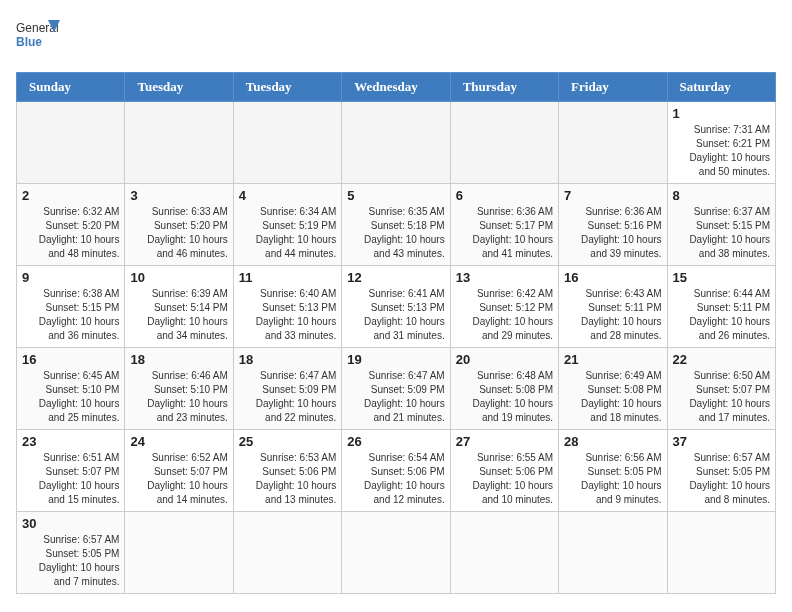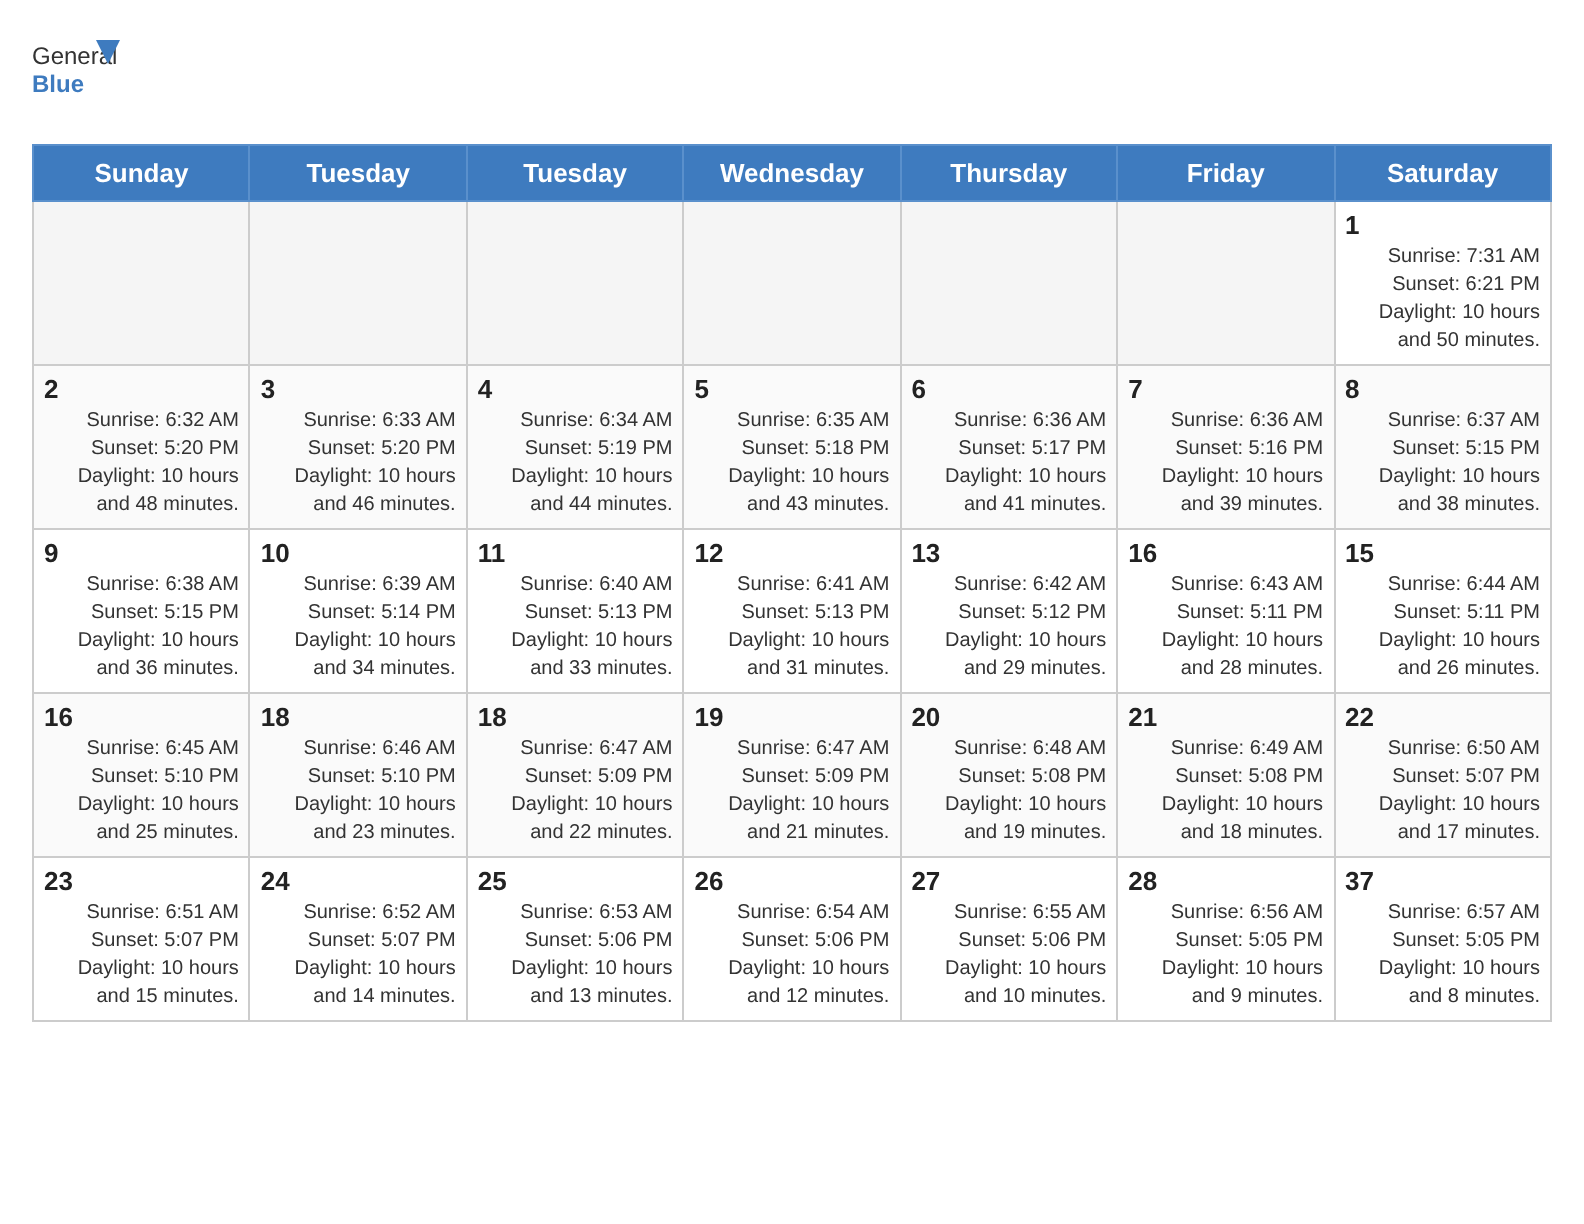--- a/index.html
+++ b/index.html
@@ -37,23 +37,24 @@
     .calendar {
       width: 100%;
       border-collapse: collapse;
       border: 1px solid #ccc;
     }
     .calendar th {
       background: #3e7bbf;
       color: #fff;
       font-size: 13px;
       font-weight: bold;
-      padding: 6px 0;
-      text-align: center;
+      padding: 6px 12px;
+      text-align: left;
       border: 1px solid #5a90cc;
+      font-family: Liberation Serif, serif;
     }
     .calendar td {
       border: 1px solid #ccc;
       vertical-align: top;
       padding: 4px 5px;
       font-size: 10.5px;
       color: #333;
       width: calc(100% / 7);
       min-height: 70px;
       height: 75px;
@@ -294,14 +295,28 @@
 Sunset: 5:05 PM
 Daylight: 10 hours and 9 minutes.</div>
         </td>
         <td>
           <span class="day-number">37</span>
           <div class="day-info">Sunrise: 6:57 AM
 Sunset: 5:05 PM
 Daylight: 10 hours and 8 minutes.</div>
         </td>
       </tr>
+      <tr class="week-row">
+        <td>
+          <span class="day-number">30</span>
+          <div class="day-info">Sunrise: 6:57 AM
+Sunset: 5:05 PM
+Daylight: 10 hours and 7 minutes.</div>
+        </td>
+        <td class="empty"></td>
+        <td class="empty"></td>
+        <td class="empty"></td>
+        <td class="empty"></td>
+        <td class="empty"></td>
+        <td class="empty"></td>
+      </tr>
     </tbody>
 </table>
 
 </body></html>

